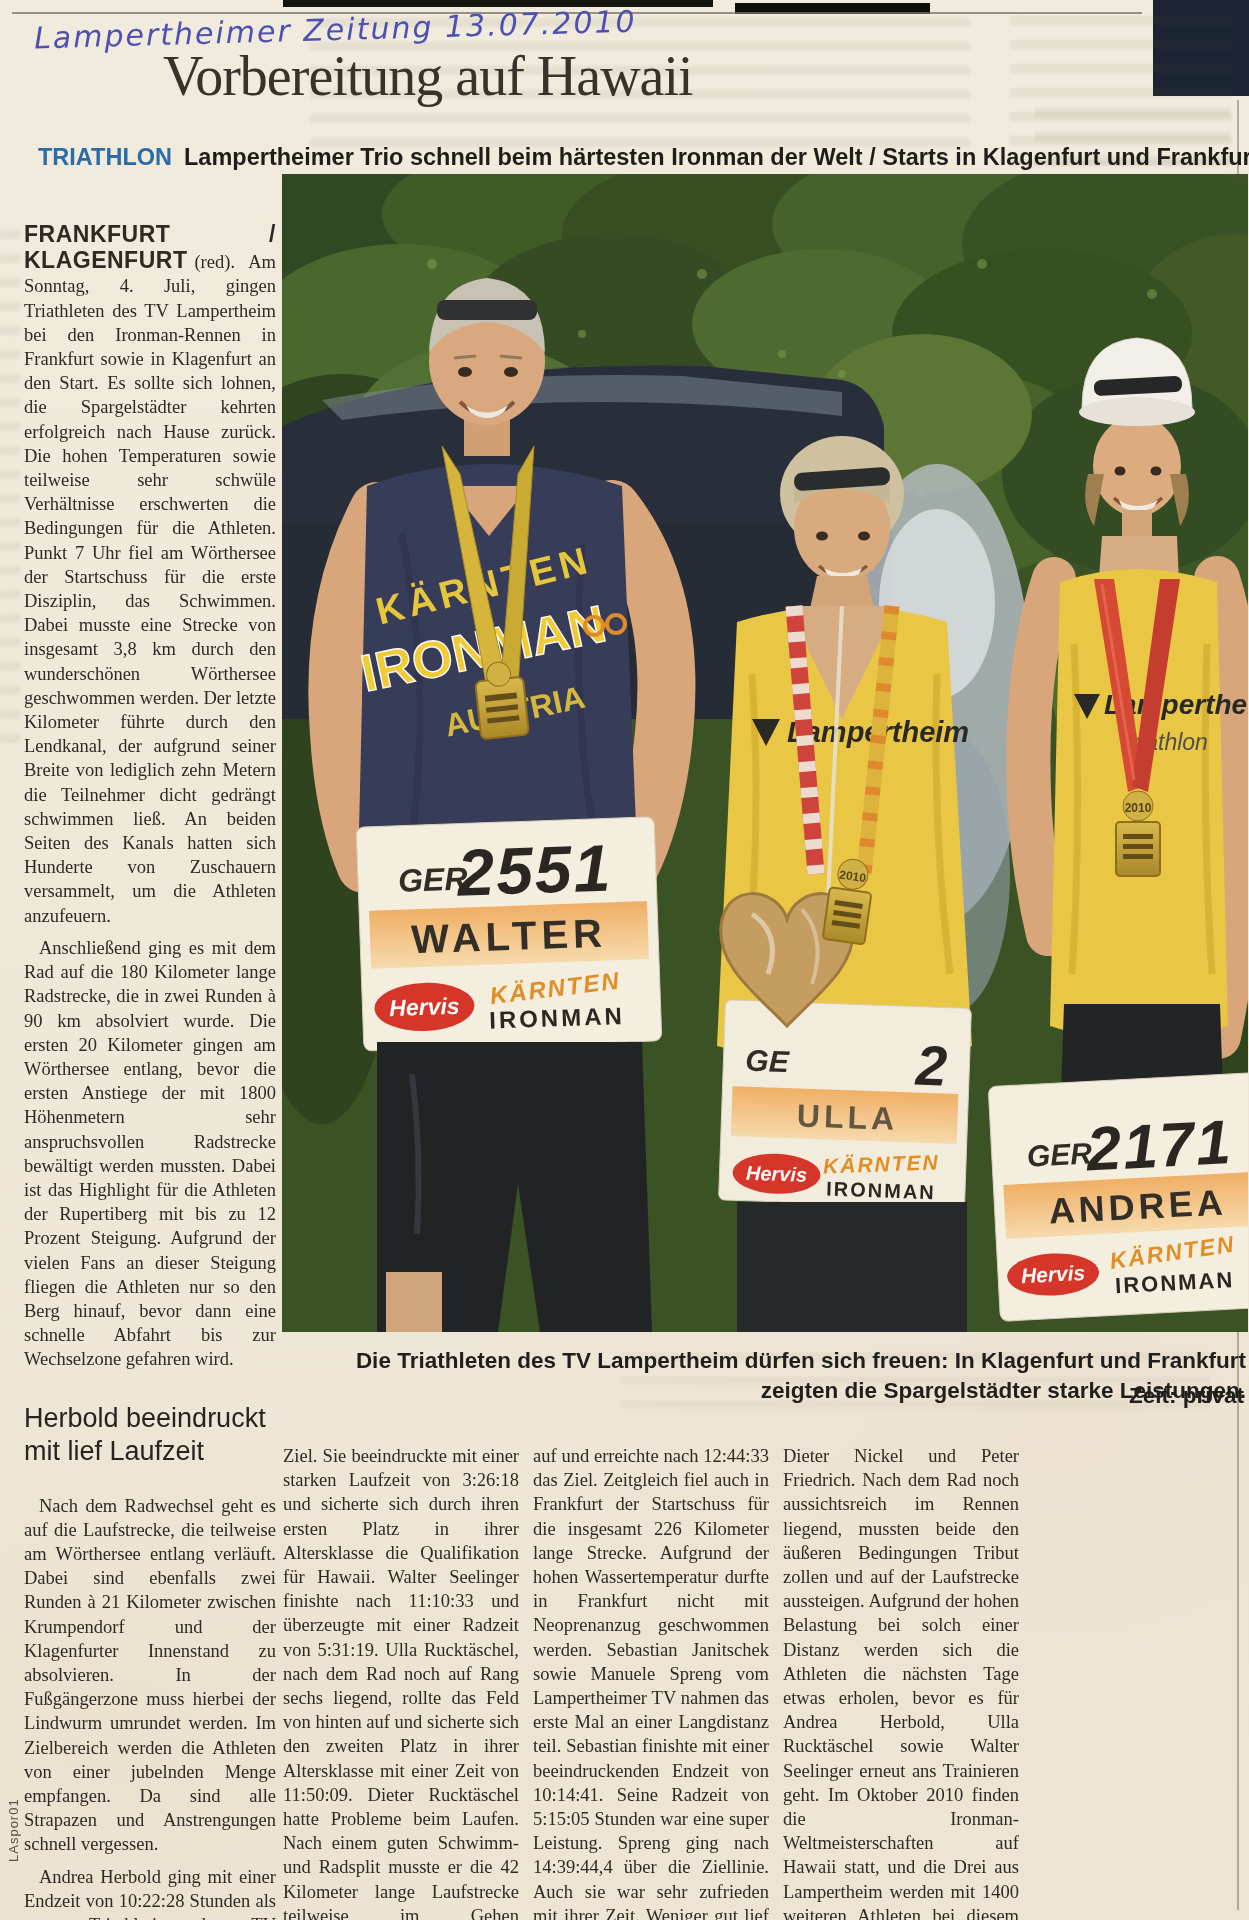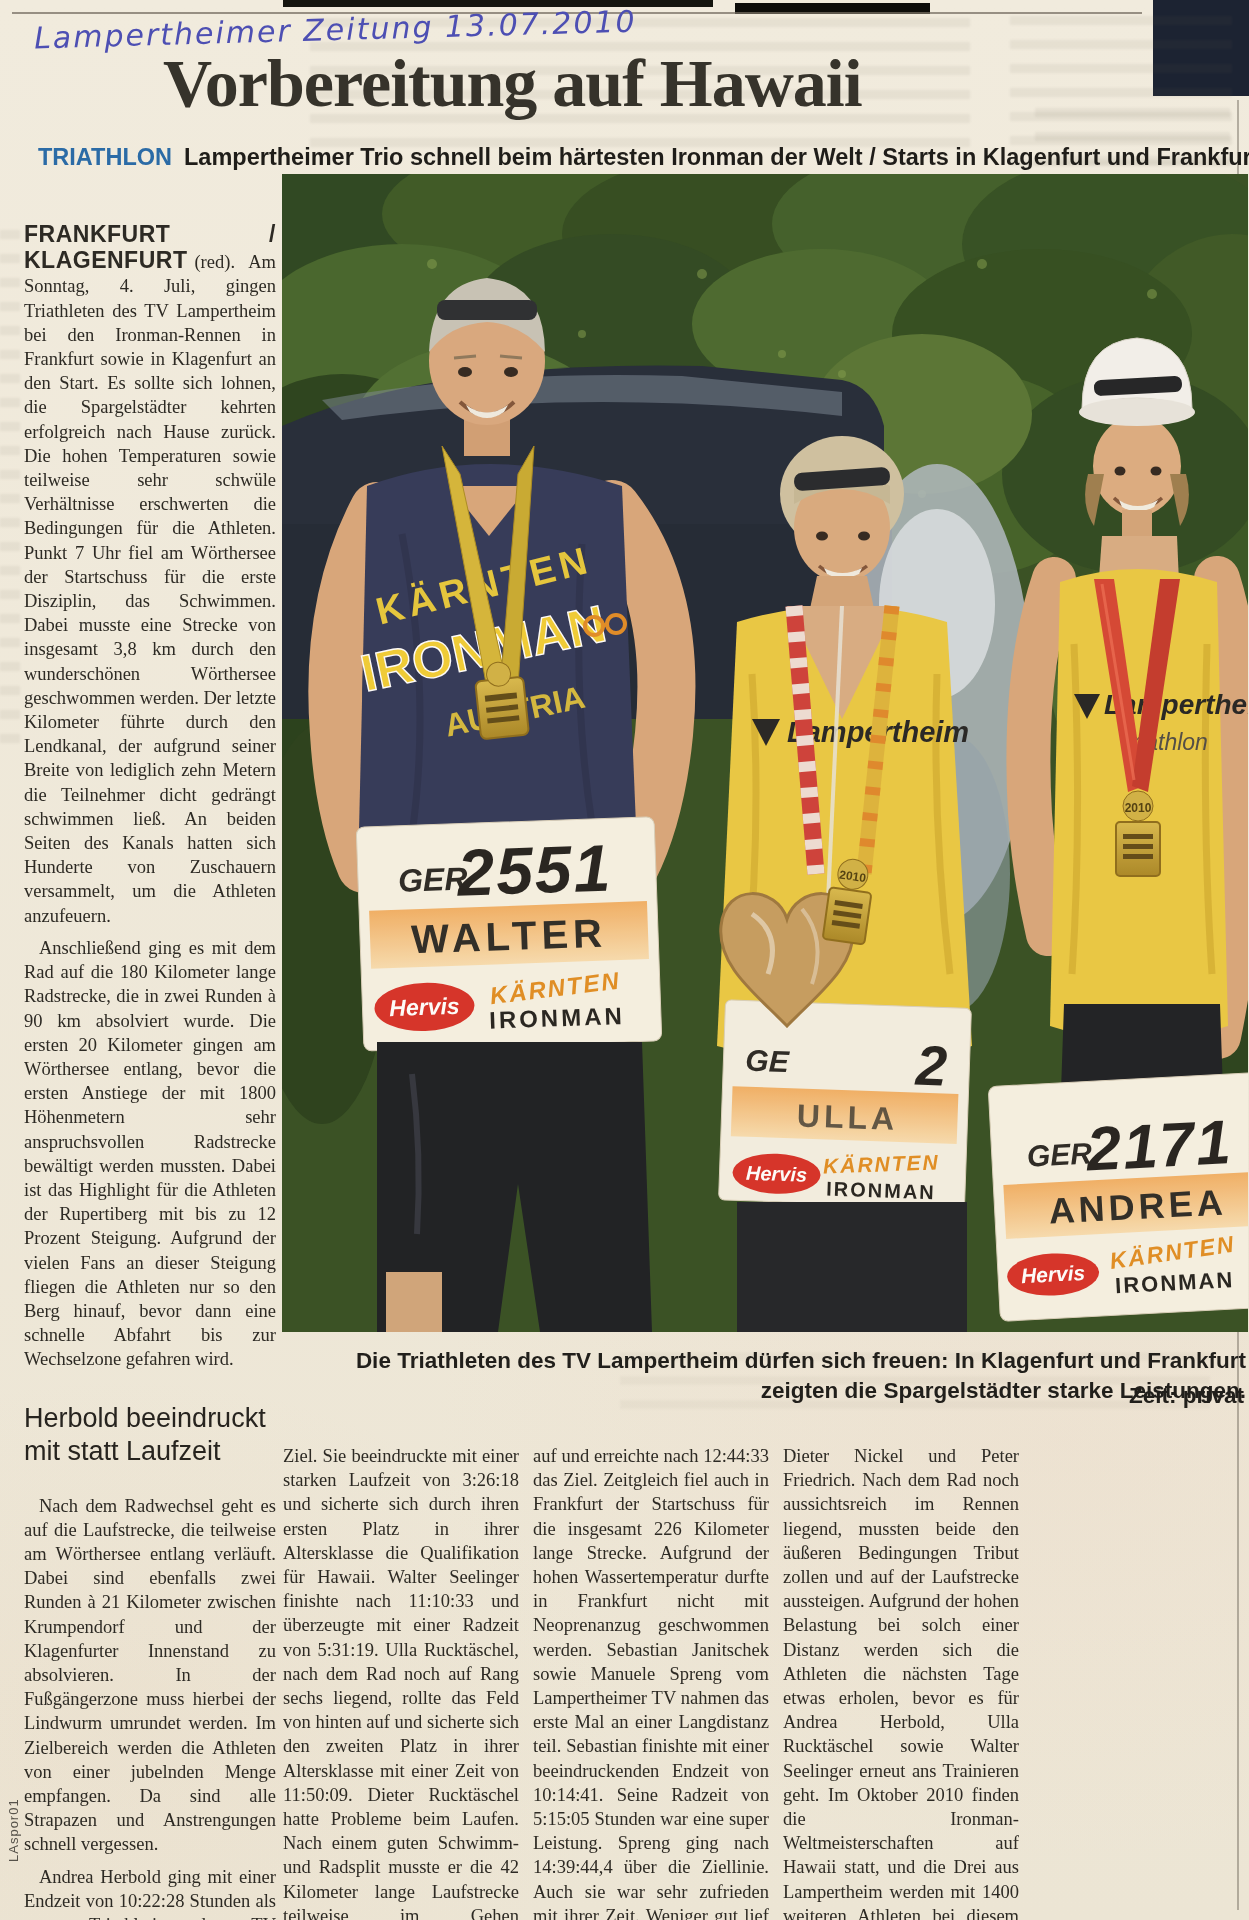--- a/index.html
+++ b/index.html
@@ -20,21 +20,21 @@
   .ghost{
     background:repeating-linear-gradient(180deg, rgba(110,100,86,.17) 0 9px, rgba(0,0,0,0) 9px 24px);
     filter:blur(1.3px);opacity:.5;
   }
   .handwriting{
     font-family:"DejaVu Sans", sans-serif;font-style:italic;
     font-size:30px;color:#4d4fb3;letter-spacing:2px;
     transform:rotate(-1.6deg);white-space:nowrap;
   }
   .headline{
-    font-family:"Liberation Serif", serif;font-size:68px;font-weight:700;
+    font-family:"Liberation Serif", serif;font-size:56px;font-weight:400;
     color:#36332b;letter-spacing:-1px;white-space:nowrap;
   }
   .kicker-row{font-family:"Liberation Sans", sans-serif;font-size:23.5px;font-weight:bold;white-space:nowrap;}
   .kicker{color:#2b6ba6;margin-right:12px;}
   .subheadline{color:#1f1d19;}
   .colbody{
     font-size:18.5px;line-height:24.2px;text-align:justify;color:#2d2a24;
   }
   .colbody p{margin:0 0 8px 0;}
   .ind{text-indent:15px;}
@@ -75,21 +75,21 @@
 <div class="abs handwriting" style="left:34px;top:12px;">Lampertheimer Zeitung   13.07.2010</div>
 
 <div class="abs headline" style="left:163px;top:44px;">Vorbereitung auf Hawaii</div>
 <div class="abs kicker-row" style="left:38px;top:144px;">
   <span class="kicker">TRIATHLON</span><span class="subheadline">Lampertheimer Trio schnell beim härtesten Ironman der Welt / Starts in Klagenfurt und Frankfurt</span>
 </div>
 
 <div class="abs colbody" style="left:24px;top:222px;width:252px;height:1690px;">
   <p><b class="dateline">FRANKFURT / KLAGENFURT</b><span>(red). Am Sonntag, 4. Juli, gingen Triathleten des TV Lampertheim bei den Ironman-Rennen in Frankfurt sowie in Klagenfurt an den Start. Es sollte sich lohnen, die Spargelstädter kehrten erfolgreich nach Hause zurück. Die hohen Temperaturen sowie teilweise sehr schwüle Verhältnisse erschwerten die Bedingungen für die Athleten. Punkt 7 Uhr fiel am Wörthersee der Startschuss für die erste Disziplin, das Schwimmen. Dabei musste eine Strecke von insgesamt 3,8 km durch den wunderschönen Wörthersee geschwommen werden. Der letzte Kilometer führte durch den Lendkanal, der aufgrund seiner Breite von lediglich zehn Metern die Teilnehmer dicht gedrängt schwimmen ließ. An beiden Seiten des Kanals hatten sich Hunderte von Zuschauern versammelt, um die Athleten anzufeuern.</span></p>
   <p class="ind">Anschließend ging es mit dem Rad auf die 180 Kilometer lange Radstrecke, die in zwei Runden à 90 km absolviert wurde. Die ersten 20 Kilometer gingen am Wörthersee entlang, bevor die ersten Anstiege der mit 1800 Höhenmetern sehr anspruchsvollen Radstrecke bewältigt werden mussten. Dabei ist das Highlight für die Athleten der Rupertiberg mit bis zu 12 Prozent Steigung. Aufgrund der vielen Fans an dieser Steigung fliegen die Athleten nur so den Berg hinauf, bevor dann eine schnelle Abfahrt bis zur Wechselzone gefahren wird.</p>
-  <div class="subhead2">Herbold beeindruckt mit statt Laufzeit</div>
+  <div class="subhead2">Herbold beeindruckt mit lief Laufzeit</div>
   <p class="ind">Nach dem Radwechsel geht es auf die Laufstrecke, die teilweise am Wörthersee entlang verläuft. Dabei sind ebenfalls zwei Runden à 21 Kilometer zwischen Krumpendorf und der Klagenfurter Innenstand zu absolvieren. In der Fußgängerzone muss hierbei der Lindwurm umrundet werden. Im Zielbereich werden die Athleten von einer jubelnden Menge empfangen. Da sind alle Strapazen und Anstrengungen schnell vergessen.</p>
   <p class="ind">Andrea Herbold ging mit einer Endzeit von 10:22:28 Stunden als erste Triathletin des TV Lampertheim durchs</p>
 </div>
 
 <div class="abs photo-frame" style="left:282px;top:174px;width:966px;height:1158px;">
 <svg width="966" height="1158" viewBox="0 0 966 1158" xmlns="http://www.w3.org/2000/svg">
   <defs>
     <linearGradient id="band" x1="0" y1="0" x2="0" y2="1">
       <stop offset="0" stop-color="#f2ae62"></stop>
           <stop offset="1" stop-color="#f8dcae"></stop>

